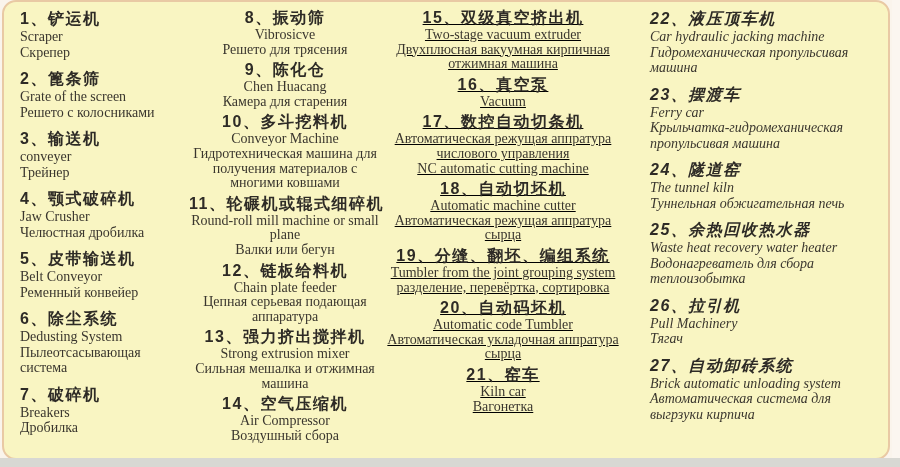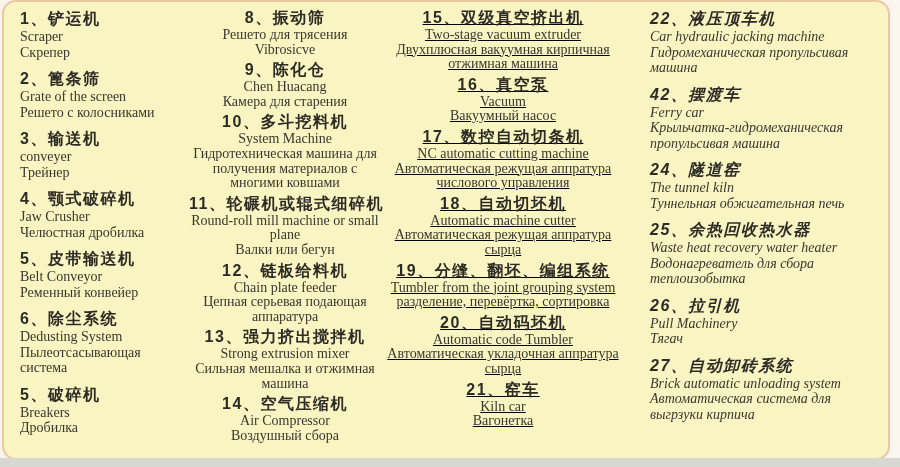--- a/index.html
+++ b/index.html
@@ -78,39 +78,39 @@
     <div class="zh">5、皮带输送机</div>
     <div class="ln en">Belt Conveyor</div>
     <div class="ln ru">Ременный конвейер</div>
   </div>
           <div class="item">
     <div class="zh">6、除尘系统</div>
     <div class="ln en">Dedusting System</div>
     <div class="ln ru">Пылеотсасывающая система</div>
   </div>
           <div class="item">
-    <div class="zh">5、破碎机</div>
+    <div class="zh">7、破碎机</div>
     <div class="ln en">Breakers</div>
     <div class="ln ru">Дробилка</div>
   </div>
         </div>
         <div class="col col2 tight">
           <div class="item">
     <div class="zh">8、振动筛</div>
+    <div class="ln en">Vibrosicve</div>
     <div class="ln ru">Решето для трясения</div>
-    <div class="ln en">Vibrosicve</div>
   </div>
           <div class="item">
     <div class="zh">9、陈化仓</div>
     <div class="ln en">Chen Huacang</div>
     <div class="ln ru">Камера для старения</div>
   </div>
           <div class="item">
     <div class="zh">10、多斗挖料机</div>
-    <div class="ln en">System Machine</div>
+    <div class="ln en">Conveyor Machine</div>
     <div class="ln ru">Гидротехническая машина для получения материалов с многими ковшами</div>
   </div>
           <div class="item">
     <div class="zh">11、轮碾机或辊式细碎机</div>
     <div class="ln en">Round-roll mill machine or small plane</div>
     <div class="ln ru">Валки или бегун</div>
   </div>
           <div class="item">
     <div class="zh">12、链板给料机</div>
     <div class="ln en">Chain plate feeder</div>
@@ -129,26 +129,25 @@
         </div>
         <div class="col col3 tight">
           <div class="item">
     <div class="zh">15、双级真空挤出机</div>
     <div class="ln en">Two-stage vacuum extruder</div>
     <div class="ln ru">Двухплюсная вакуумная кирпичная отжимная машина</div>
   </div>
           <div class="item">
     <div class="zh">16、真空泵</div>
     <div class="ln en">Vacuum</div>
-    <div class="ln ru">Вакуумный насос</div>
   </div>
           <div class="item">
     <div class="zh">17、数控自动切条机</div>
+    <div class="ln ru">Автоматическая режущая аппратура числового управления</div>
     <div class="ln en">NC automatic cutting machine</div>
-    <div class="ln ru">Автоматическая режущая аппратура числового управления</div>
   </div>
           <div class="item">
     <div class="zh">18、自动切坯机</div>
     <div class="ln en">Automatic machine cutter</div>
     <div class="ln ru">Автоматическая режущая аппратура сырца</div>
   </div>
           <div class="item">
     <div class="zh">19、分缝、翻坯、编组系统</div>
     <div class="ln en">Tumbler from the joint grouping system</div>
     <div class="ln ru">разделение, перевёртка, сортировка</div>
@@ -164,21 +163,21 @@
     <div class="ln ru">Вагонетка</div>
   </div>
         </div>
         <div class="col col4">
           <div class="item">
     <div class="zh">22、液压顶车机</div>
     <div class="ln en">Car hydraulic jacking machine</div>
     <div class="ln ru">Гидромеханическая пропульсивая машина</div>
   </div>
           <div class="item">
-    <div class="zh">42、摆渡车</div>
+    <div class="zh">23、摆渡车</div>
     <div class="ln en">Ferry car</div>
     <div class="ln ru">Крыльчатка-гидромеханическая пропульсивая машина</div>
   </div>
           <div class="item">
     <div class="zh">24、隧道窑</div>
     <div class="ln en">The tunnel kiln</div>
     <div class="ln ru">Туннельная обжигательная печь</div>
   </div>
           <div class="item">
     <div class="zh">25、余热回收热水器</div>

